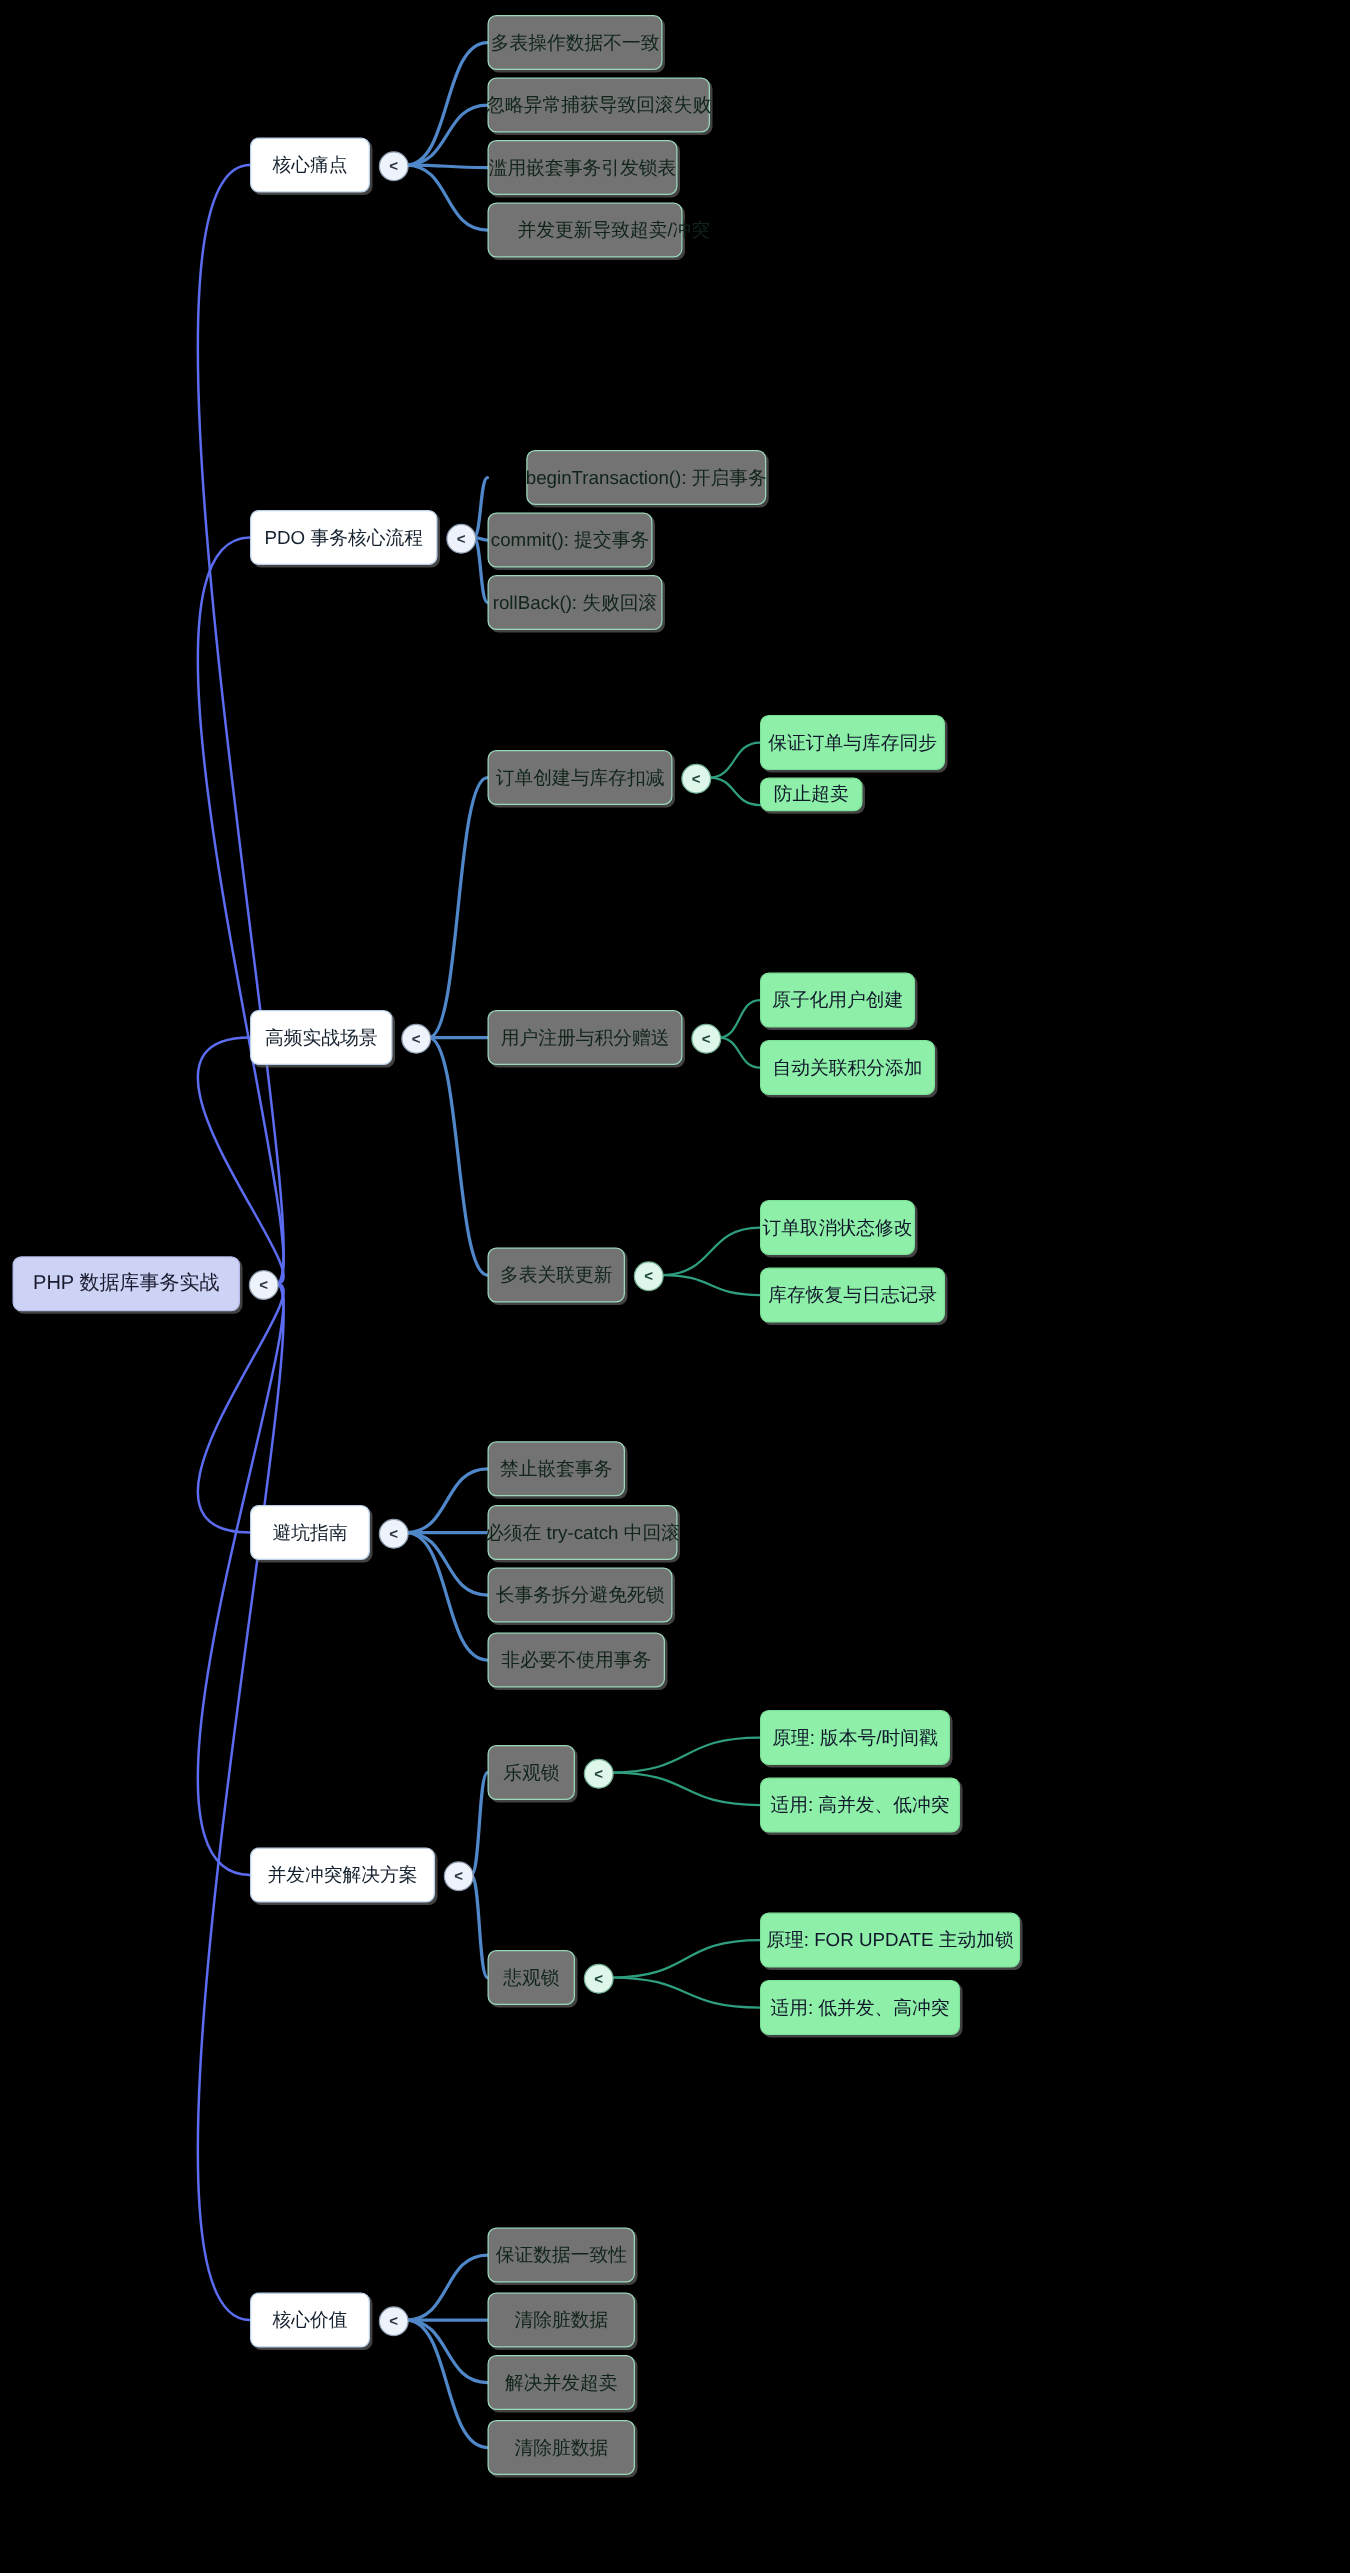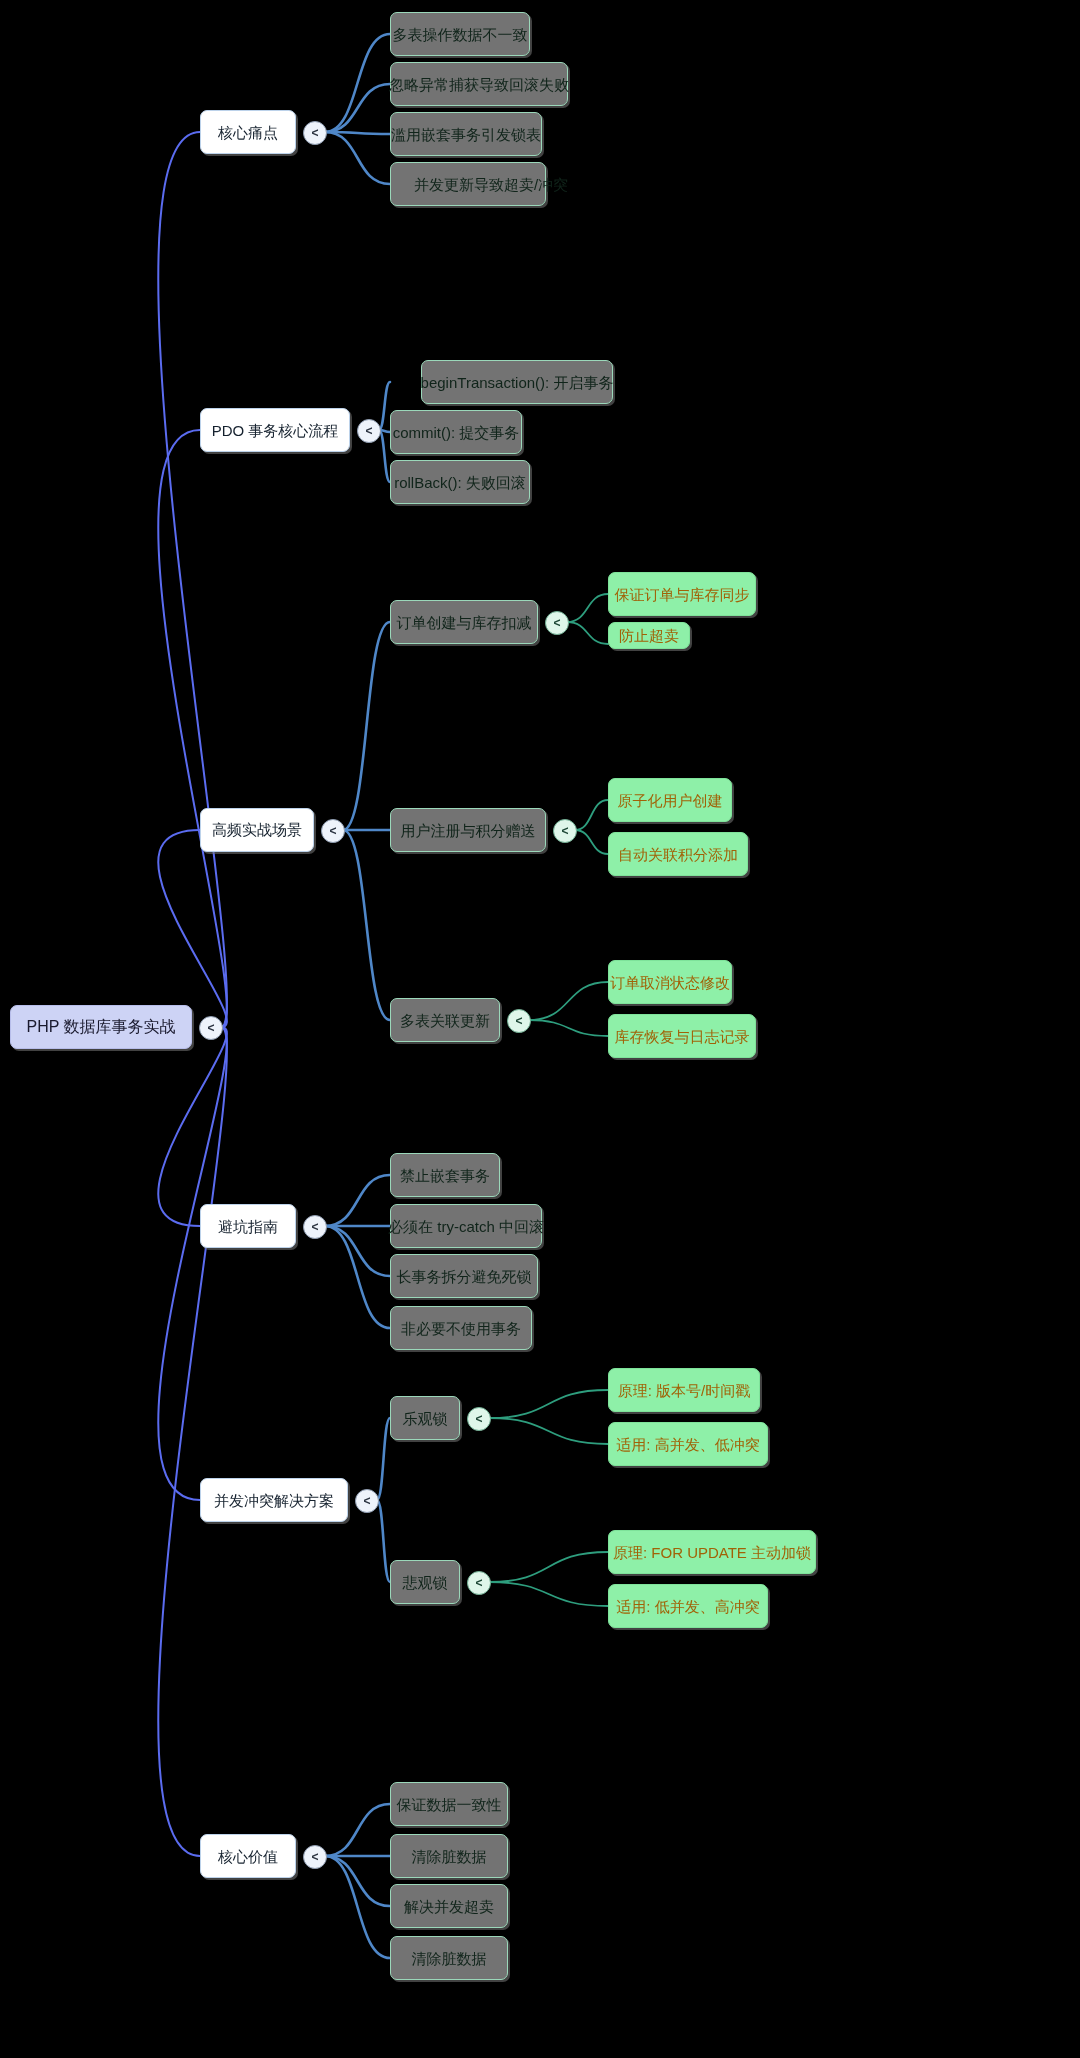--- a/index.html
+++ b/index.html
@@ -6,21 +6,21 @@
   #stage{position:relative;width:1080px;height:2058px;background:#000;overflow:hidden;
          font-family:"Liberation Sans","DejaVu Sans",sans-serif;}
   #links{position:absolute;left:0;top:0;width:1080px;height:2058px;pointer-events:none;}
   .node{position:absolute;box-sizing:border-box;display:flex;align-items:center;
         justify-content:center;white-space:nowrap;border-radius:7px;
         font-size:15px;line-height:1;color:#111;
         box-shadow:2px 2px 0 rgba(120,120,120,.55);}
   .n-root{background:#cdd3f5;border:1px solid #b7bdea;color:#1a1a2e;font-size:16px;}
   .n-l1{background:#ffffff;border:1px solid #bcd2ea;color:#15212e;}
   .n-l2{background:#737373;border:1px solid #9bd8ba;color:#10241a;}
-  .n-l3{background:#8ef0a8;border:1px solid #7ee39a;color:#a16207;}
+  .n-l3{background:#8ef0a8;border:1px solid #7ee39a;color:#0f172a;}
   .toggle{position:absolute;width:22px;height:22px;border-radius:50%;
           background:#eef3fb;border:1.4px solid #8d9bb0;color:#2a3240;
           display:flex;align-items:center;justify-content:center;
           font-size:12px;font-weight:bold;line-height:1;
           font-family:"Liberation Sans",sans-serif;}
   .toggle.g{background:#dff6ea;border-color:#6fae92;color:#1d4736;}
 </style>
 </head>
 <body>
 
@@ -120,21 +120,21 @@
       <div class="node n-l3" style="left: 608px; top: 960px; width: 124px; height: 44px;">
         <span>订单取消状态修改</span>
       </div>
       <div class="node n-l3" style="left: 608px; top: 1014px; width: 148px; height: 44px;">
         <span>库存恢复与日志记录</span>
       </div>
       <div class="node n-l2" style="left: 390px; top: 998px; width: 110px; height: 44px;">
         <span>多表关联更新</span>
       </div>
       <div class="toggle g" style="left: 507px; top: 1009px;">&lt;</div>
-      <div class="node n-l1" style="left: 200px; top: 808px; width: 114px; height: 44px; font-family: Liberation Serif, serif;">
+      <div class="node n-l1" style="left: 200px; top: 808px; width: 114px; height: 44px;">
         <span>高频实战场景</span>
       </div>
       <div class="toggle" style="left: 321px; top: 819px;">&lt;</div>
       <div class="node n-l2" style="left: 390px; top: 1153px; width: 110px; height: 44px;">
         <span>禁止嵌套事务</span>
       </div>
       <div class="node n-l2" style="left: 390px; top: 1204px; width: 152px; height: 44px;">
         <span>必须在 try-catch 中回滚</span>
       </div>
       <div class="node n-l2" style="left: 390px; top: 1254px; width: 148px; height: 44px;">

